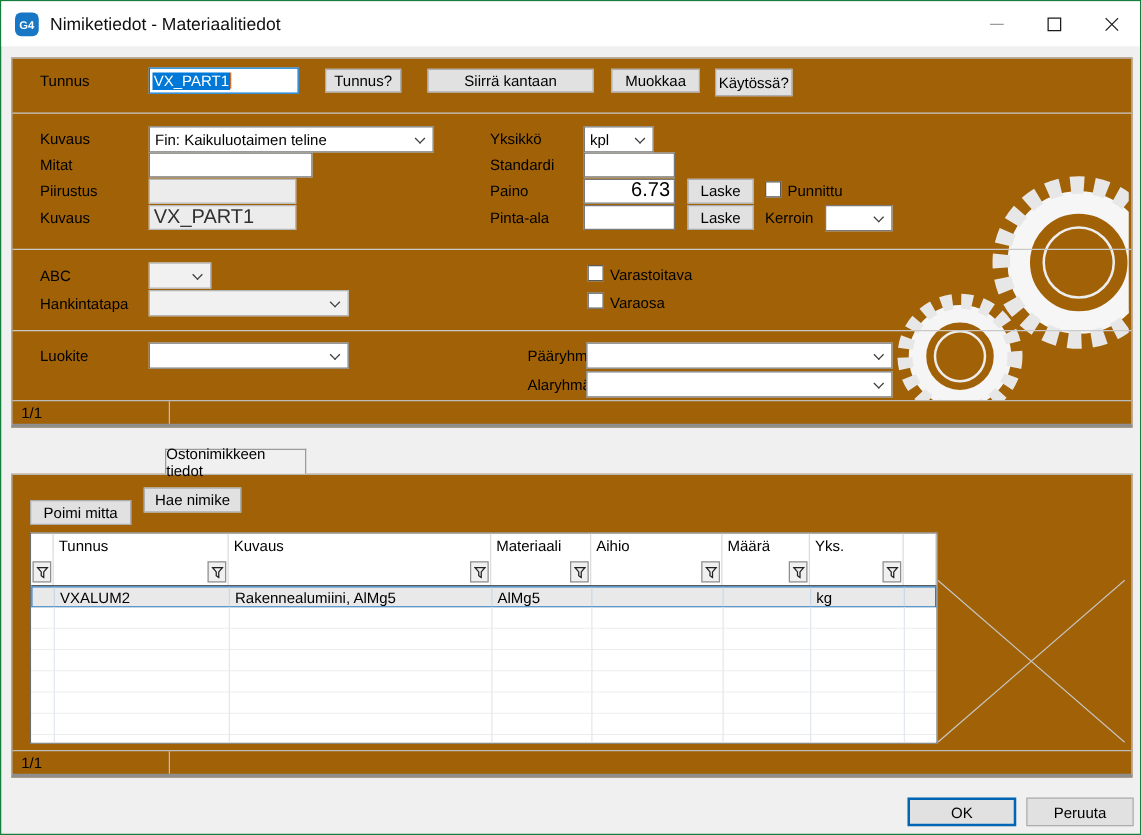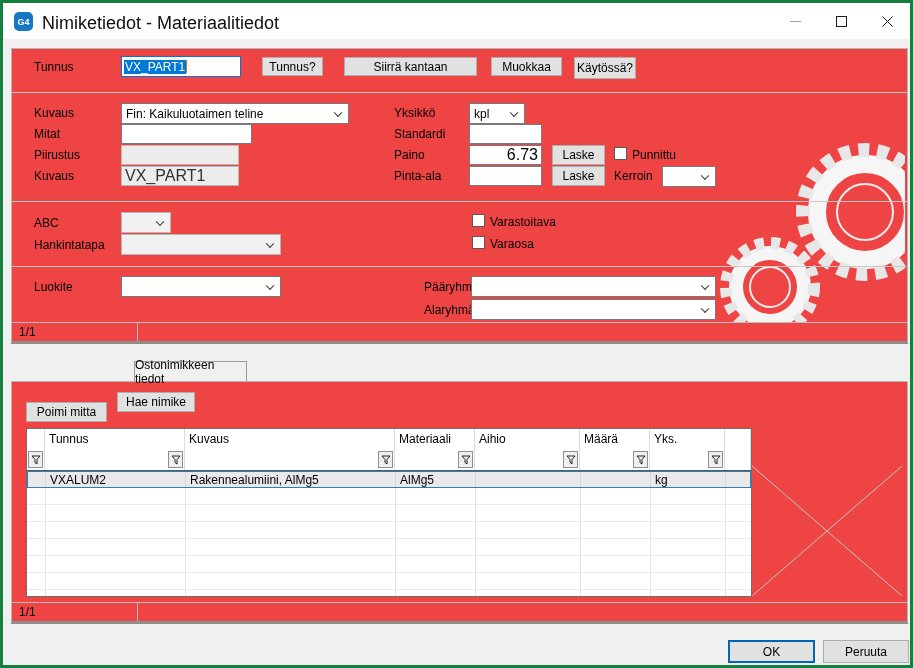--- a/index.html
+++ b/index.html
@@ -1,30 +1,30 @@
 <!DOCTYPE html>
 <html><head>
 <meta charset="utf-8">
 <style>
   * { box-sizing: border-box; margin: 0; padding: 0; font-family: "Liberation Sans", sans-serif; }
   html,body { background:#ffffff; }
   .window { position:relative; width:913px; height:668px; background:#f0f0f0;
-            border:3px solid #15803d; overflow:hidden; }
+            border:1px solid #15803d; overflow:hidden; }
   
   .titlebar { position:absolute; left:0; top:0; right:0; height:36px; background:#ffffff; }
   .app-icon { position:absolute; left:11px; top:9px; width:19px; height:19px; background:#1877c5;
               color:#fff; border-radius:5px; font-size:9px; font-weight:bold;
               display:flex; align-items:center; justify-content:center; }
-  .title-text { position:absolute; left:39px; top:10px; font-size:18px; color:#0f0f0f; }
+  .title-text { position:absolute; left:39px; top:10px; font-size:14px; color:#0f0f0f; }
   .win-controls { position:absolute; right:0; top:0; height:36px; display:flex; }
   .win-btn { width:46px; height:36px; display:flex; align-items:center; justify-content:center; background:transparent; border:none; }
   .glyph-min { width:11px; height:1px; background:#9d9d9d; }
   .glyph-max { width:11px; height:11px; border:1px solid #1b1b1b; }
   
-  .group { position:absolute; background:#ef4444; border:1px solid #b6b6b6; border-bottom:3px solid #8e8e8e; }
+  .group { position:absolute; background:#a16207; border:1px solid #b6b6b6; border-bottom:3px solid #8e8e8e; }
   #top-group { left:8px; top:45px; width:897px; height:296px; }
   #tab-panel { left:8px; top:378px; width:897px; height:243px; }
   .lbl { position:absolute; font-size:12px; color:#000; white-space:nowrap; z-index:2; }
   .txt { position:absolute; font-size:16px; border:1px solid #7a7a7a; background:#fff; padding:0 3px; z-index:2; }
   .txt.ro { background:#ececec; border-color:#b9b9b9; color:#303030; }
   .txt.num { text-align:right; }
   .btn { position:absolute; background:#e1e1e1; border:1px solid #adadad; font-size:12px; color:#000;
          display:flex; align-items:center; justify-content:center; z-index:2; }
   .combo { position:absolute; background:#fff; border:1px solid #7a7a7a; font-size:12px;
            display:flex; align-items:center; padding:0 18px 0 4px; z-index:2; }

